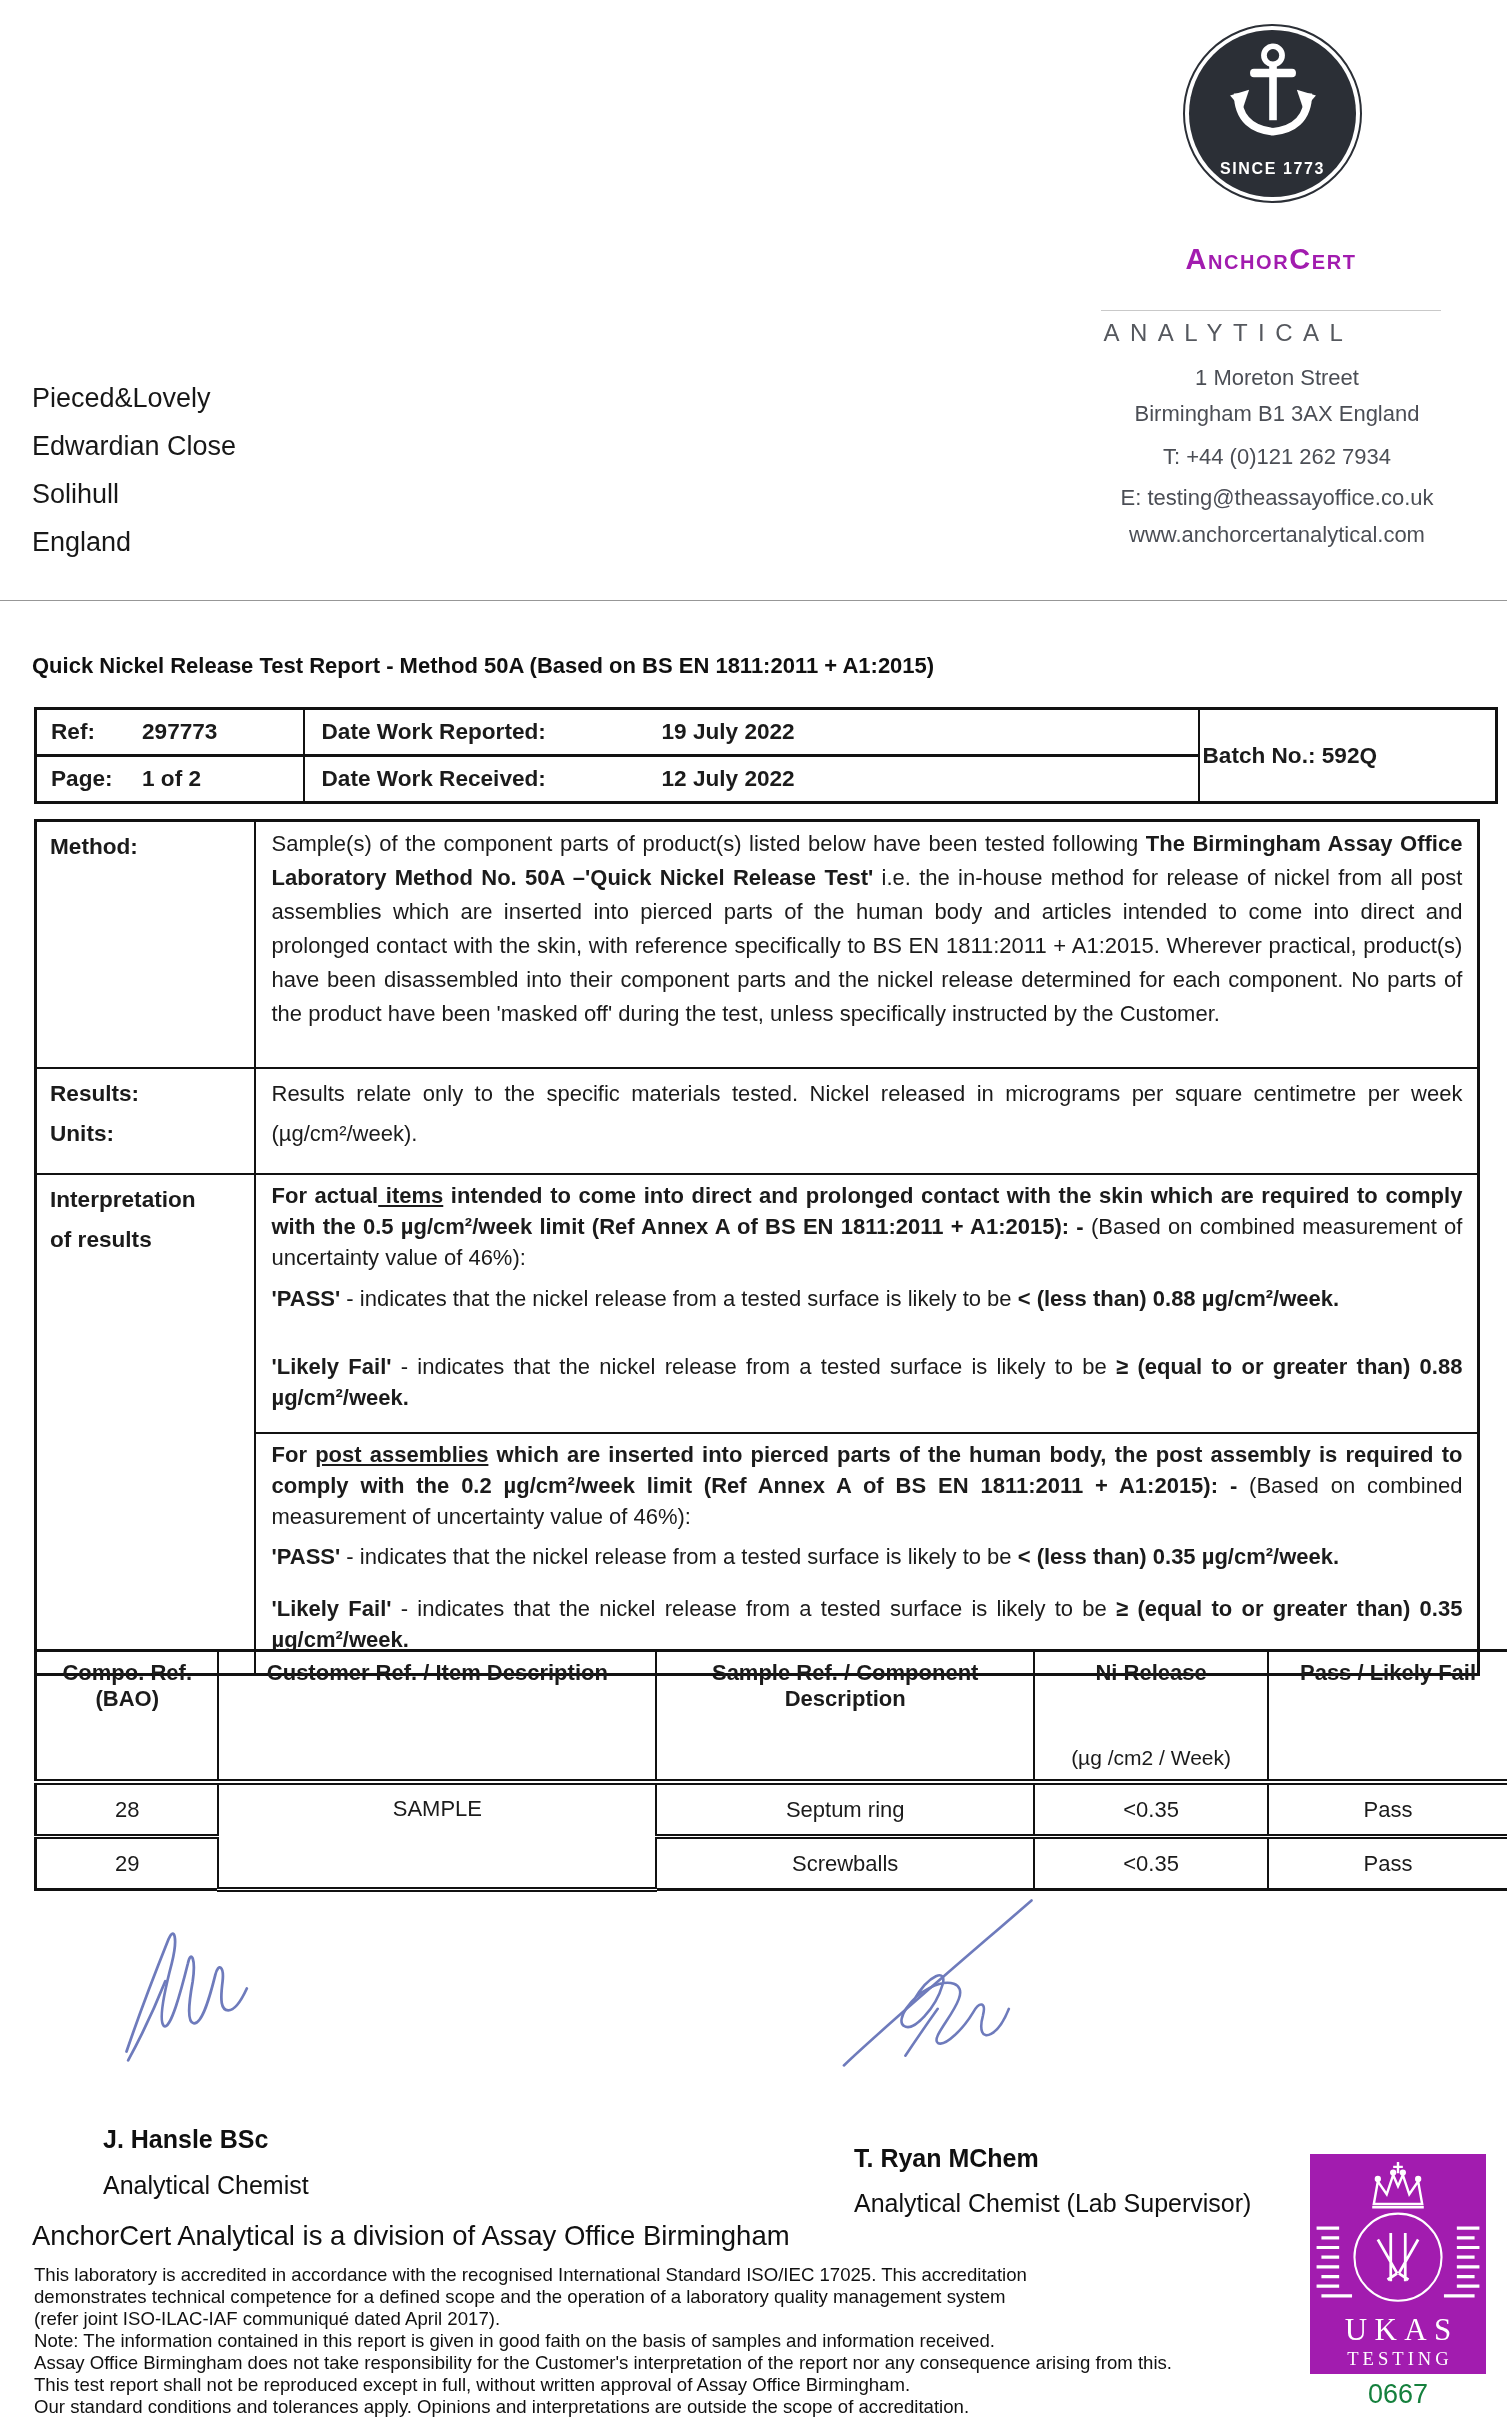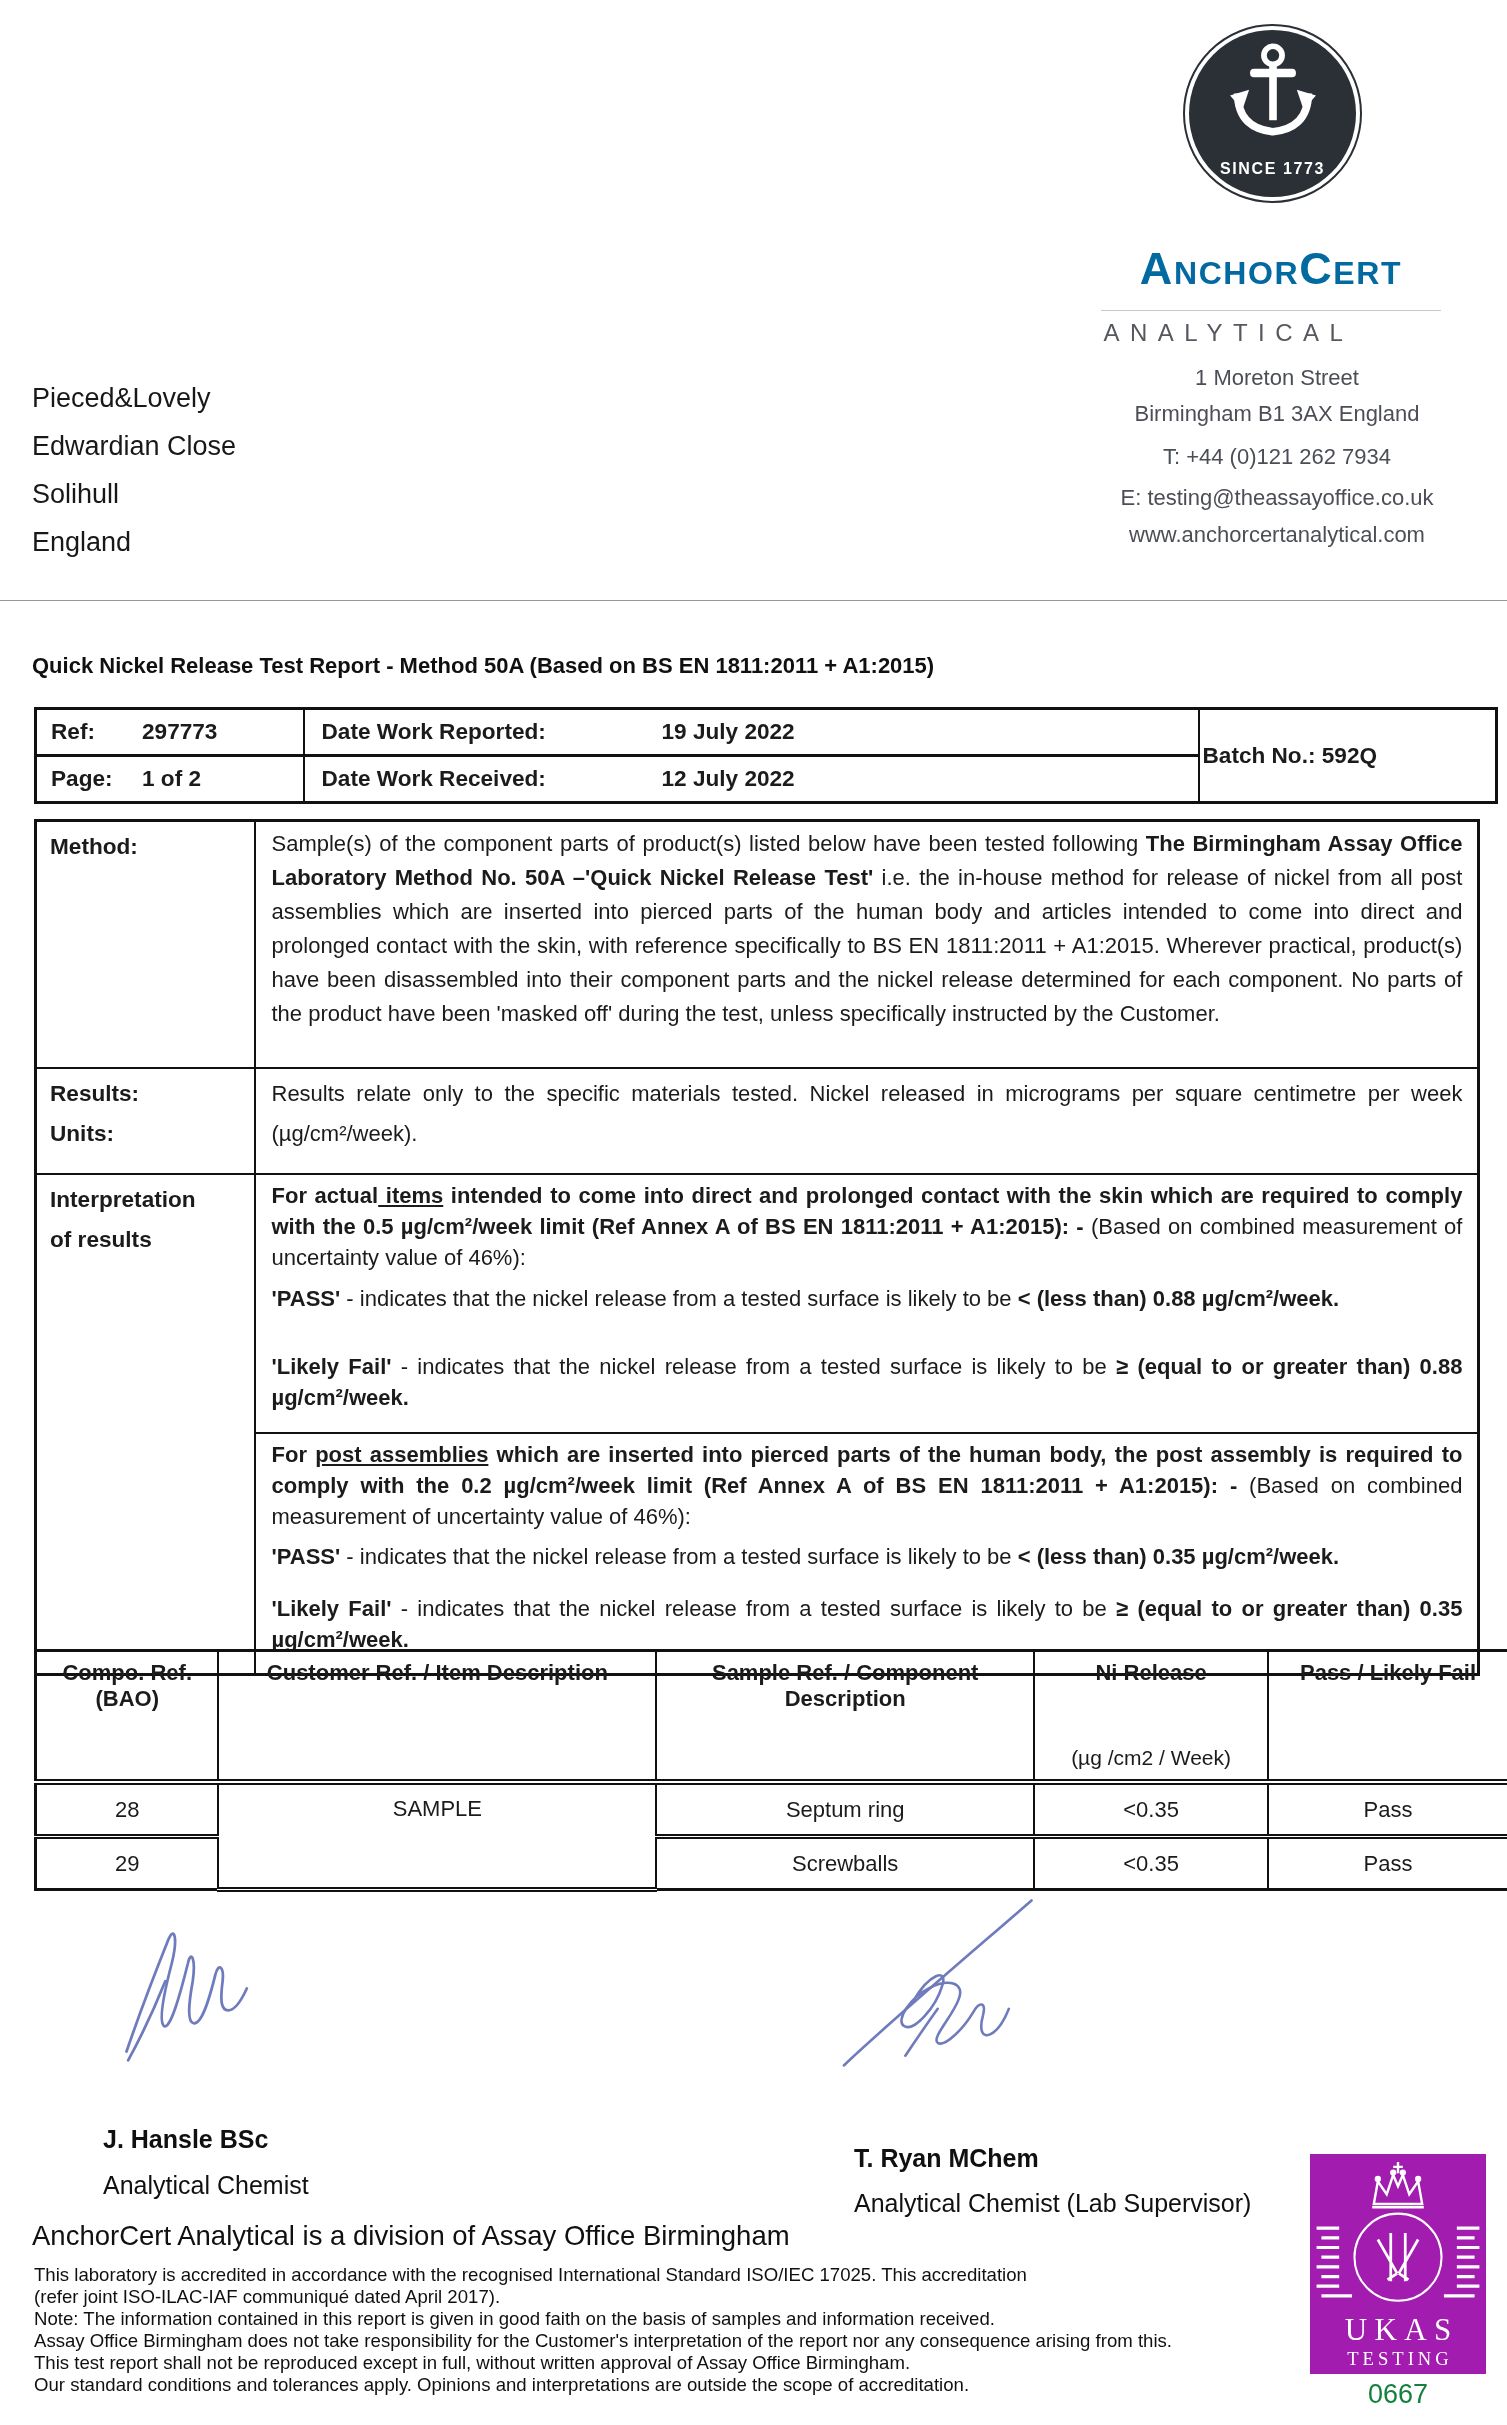--- a/index.html
+++ b/index.html
@@ -9,21 +9,21 @@
   }
   
   .cust-addr{position:absolute;left:32px;top:374px;font-size:27px;line-height:48px;color:#181818;}
   .logo-outer{position:absolute;left:1183px;top:24px;width:179px;height:179px;border:2.4px solid #2b2f36;
     border-radius:50%;box-sizing:border-box;padding:4px;}
   .logo-inner{width:100%;height:100%;background:#2b2f36;border-radius:50%;position:relative;}
   .logo-inner svg{position:absolute;left:50%;top:11.3px;transform:translateX(-50%);}
   .logo-since{position:absolute;left:0;right:0;bottom:19.4px;text-align:center;color:#fff;
     font-size:16px;letter-spacing:1.6px;font-weight:bold;}
   .brand-name{position:absolute;left:1093px;top:243px;width:356px;text-align:center;
-    font-variant:small-caps;font-size:45px;letter-spacing:1.6px;color:#0369a1;font-weight:600;}
+    font-variant:small-caps;font-size:29px;letter-spacing:1.6px;color:#a21caf;font-weight:600;}
   .brand-rule{position:absolute;left:1101px;top:310px;width:340px;height:0;border-top:1.6px solid #c9c9c9;}
   .brand-sub{position:absolute;left:1093px;top:319px;width:356px;
     font-size:24px;letter-spacing:10.5px;color:#55585e;font-weight:400;padding-left:10.5px;box-sizing:border-box;}
   .contact{position:absolute;left:1075px;top:365px;width:404px;text-align:center;color:#4b4e55;font-size:22px;}
   .contact .l1{margin-bottom:9.7px;}
   .contact .l2{margin-bottom:17px;}
   .contact .l3{margin-bottom:15.4px;}
   .contact .l4{margin-bottom:10.5px;}
   .head-rule{position:absolute;left:0;top:600px;width:1507px;height:0;border-top:1.6px solid #979797;}
   
@@ -296,20 +296,21 @@
     </svg>
   </div>
   <div class="sig-block-right">
     <div class="sig-name">T. Ryan MChem</div>
     <div class="sig-role">Analytical Chemist (Lab Supervisor)</div>
   </div>
 
   <div class="division">AnchorCert Analytical is a division of Assay Office Birmingham</div>
   <div class="footnotes">
     <div>This laboratory is accredited in accordance with the recognised International Standard ISO/IEC 17025. This accreditation</div>
+    <div>demonstrates technical competence for a defined scope and the operation of a laboratory quality management system</div>
     <div>(refer joint ISO-ILAC-IAF communiqué dated April 2017).</div>
     <div>Note: The information contained in this report is given in good faith on the basis of samples and information received.</div>
     <div>Assay Office Birmingham does not take responsibility for the Customer's interpretation of the report nor any consequence arising from this.</div>
     <div>This test report shall not be reproduced except in full, without written approval of Assay Office Birmingham.</div>
     <div>Our standard conditions and tolerances apply. Opinions and interpretations are outside the scope of accreditation.</div>
   </div>
 
   <div class="ukas-box">
     <svg width="176" height="158" viewBox="0 0 218 196">
       <g fill="none" stroke="#ffffff" stroke-width="3">

